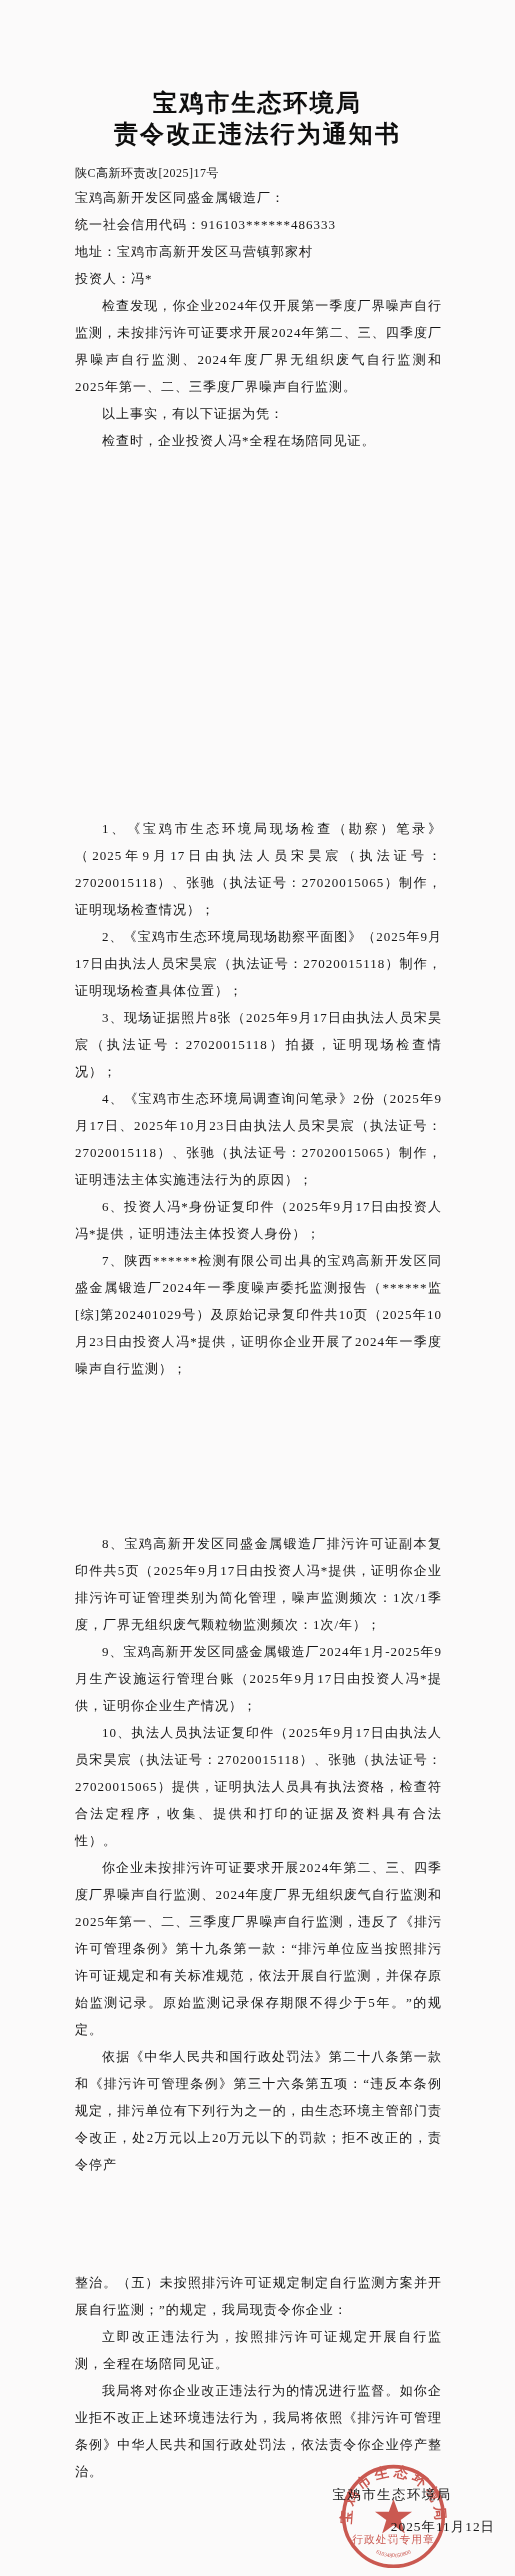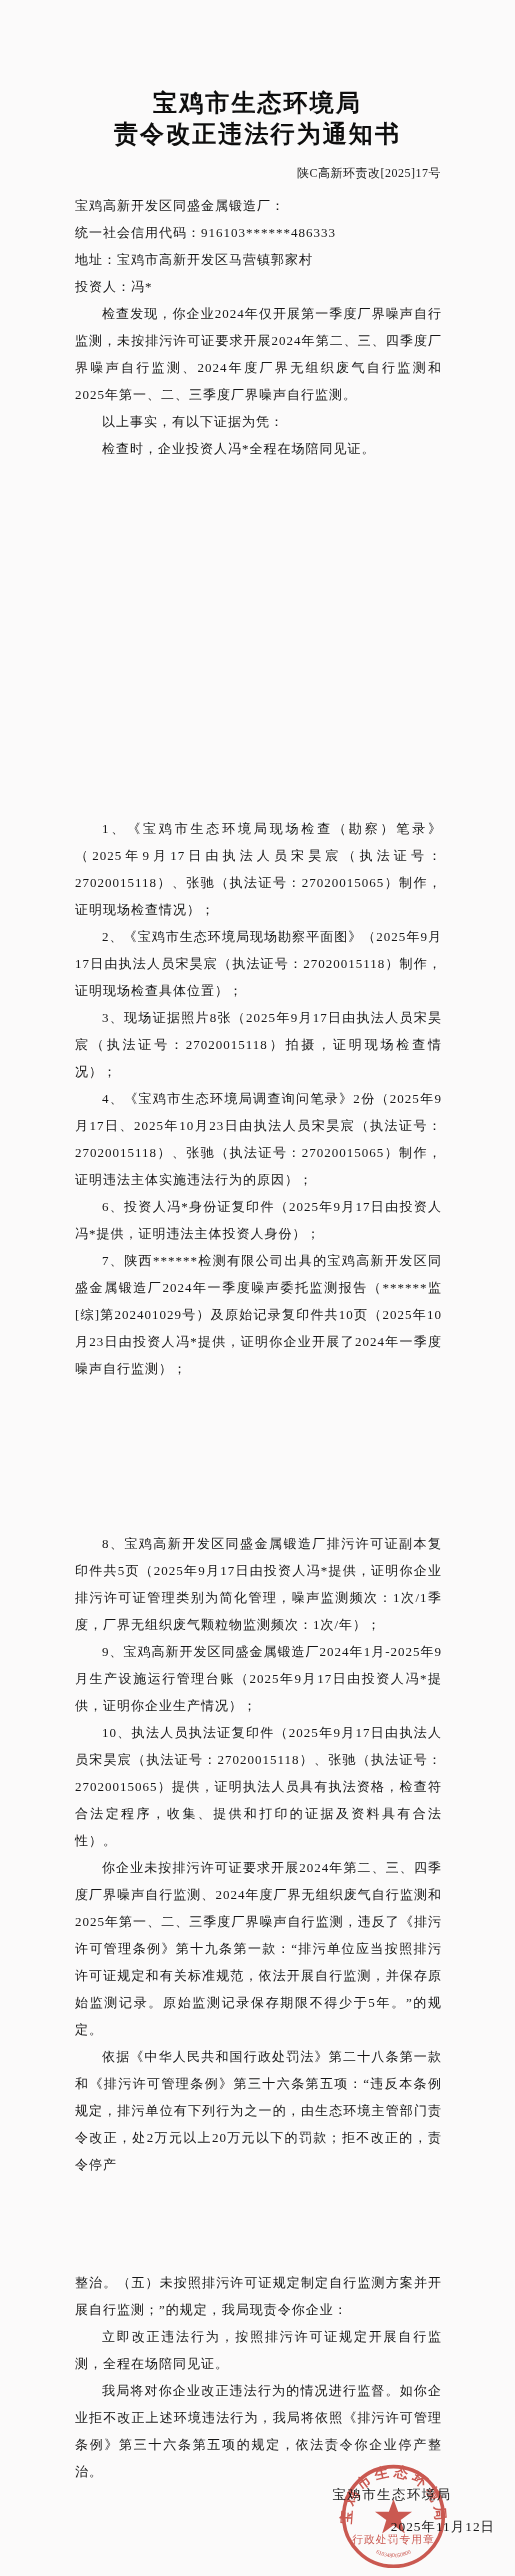--- a/index.html
+++ b/index.html
@@ -10,30 +10,30 @@
     color:#1c1c1c;
   }
   .title{
     position:absolute;left:0;width:515px;text-align:center;margin:0;
     font-size:24px;font-weight:700;letter-spacing:2.1px;color:#0e0e0e;
   }
   .t1{top:87px;}
   .t2{top:118px;}
   .docno{
     position:absolute;top:165px;left:75px;width:366px;
-    text-align:right;font-size:12px;letter-spacing:0.5px;color:#222;
+    font-size:12px;letter-spacing:0.5px;color:#222;
   }
   .sec{
     position:absolute;left:75px;width:367px;
     font-size:13px;line-height:27px;letter-spacing:1px;
     text-align:justify;color:#161616;
   }
   .sec p{margin:0;padding:0;}
   .sec p.indent{text-indent:27px;}
-  .sec1{top:192px;}
+  .sec1{top:184px;}
   .sec2{top:815px;}
   .sec3{top:1530px;}
   .sec4{top:2269px;}
   .sig-block{position:absolute;top:2458px;left:289px;width:206px;height:144px;}
   .seal-svg{position:absolute;left:49px;top:4.1px;z-index:1;mix-blend-mode:multiply;}
   .sig-agency{
     position:absolute;top:28px;left:0;width:206px;text-align:center;z-index:2;
     font-size:13.4px;letter-spacing:1.5px;color:#181818;
   }
   .sig-date{
@@ -74,21 +74,21 @@
     <p class="indent">8、宝鸡高新开发区同盛金属锻造厂排污许可证副本复印件共5页（2025年9月17日由投资人冯*提供，证明你企业排污许可证管理类别为简化管理，噪声监测频次：1次/1季度，厂界无组织废气颗粒物监测频次：1次/年）；</p>
     <p class="indent">9、宝鸡高新开发区同盛金属锻造厂2024年1月-2025年9月生产设施运行管理台账（2025年9月17日由投资人冯*提供，证明你企业生产情况）；</p>
     <p class="indent">10、执法人员执法证复印件（2025年9月17日由执法人员宋昊宸（执法证号：27020015118）、张驰（执法证号：27020015065）提供，证明执法人员具有执法资格，检查符合法定程序，收集、提供和打印的证据及资料具有合法性）。</p>
     <p class="indent">你企业未按排污许可证要求开展2024年第二、三、四季度厂界噪声自行监测、2024年度厂界无组织废气自行监测和2025年第一、二、三季度厂界噪声自行监测，违反了《排污许可管理条例》第十九条第一款：“排污单位应当按照排污许可证规定和有关标准规范，依法开展自行监测，并保存原始监测记录。原始监测记录保存期限不得少于5年。”的规定。</p>
     <p class="indent">依据《中华人民共和国行政处罚法》第二十八条第一款和《排污许可管理条例》第三十六条第五项：“违反本条例规定，排污单位有下列行为之一的，由生态环境主管部门责令改正，处2万元以上20万元以下的罚款；拒不改正的，责令停产</p>
   </section>
 
   <section class="sec sec4">
     <p class="flush">整治。（五）未按照排污许可证规定制定自行监测方案并开展自行监测；”的规定，我局现责令你企业：</p>
     <p class="indent">立即改正违法行为，按照排污许可证规定开展自行监测，全程在场陪同见证。</p>
-    <p class="indent">我局将对你企业改正违法行为的情况进行监督。如你企业拒不改正上述环境违法行为，我局将依照《排污许可管理条例》第三十六条第五项的规定，依法责令你企业停产整治。</p>
+    <p class="indent">我局将对你企业改正违法行为的情况进行监督。如你企业拒不改正上述环境违法行为，我局将依照《排污许可管理条例》中华人民共和国行政处罚法，依法责令你企业停产整治。</p>
   </section>
 
   <div class="sig-block">
     <svg class="seal-svg" width="111" height="111" viewBox="0 0 216 216">
       <g opacity="0.82">
         <circle cx="108" cy="106" r="97" fill="none" stroke="#c4372d" stroke-width="7"></circle>
         <path fill="#c4372d" d="M108 72 L117 97 L144 97 L122 113 L130 139 L108 123 L86 139 L94 113 L72 97 L99 97 Z"></path>
         <defs>
           <path id="ringArc" d="M 28 128 A 82 82 0 1 1 188 128" fill="none"></path>
           <path id="codeArc" d="M 52 160 A 74 74 0 0 0 164 160" fill="none"></path>

